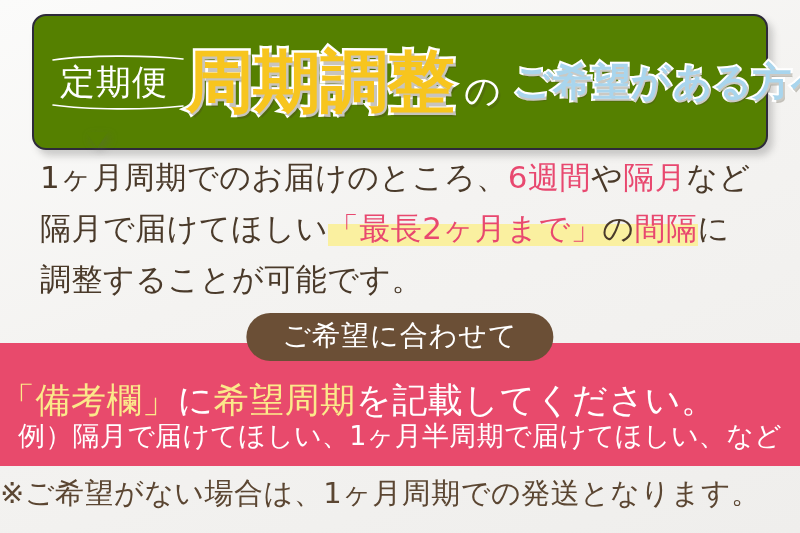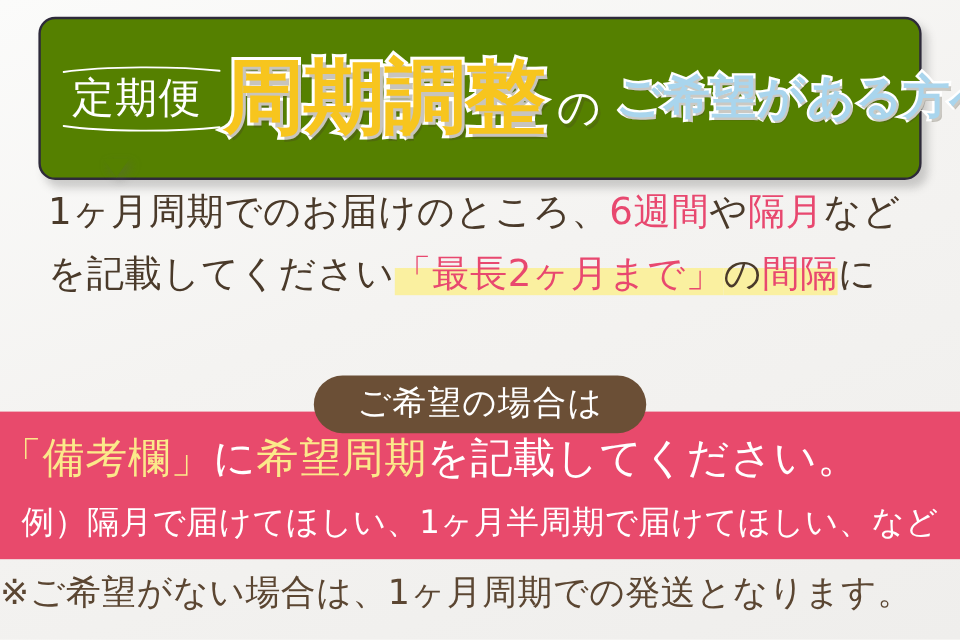--- a/index.html
+++ b/index.html
@@ -171,21 +171,21 @@
   .pill-badge .pill-text {
     font-size: 28px;
     line-height: 1.15;
     color: #ffffff;
     letter-spacing: 1px;
   }
 
   .pink-main {
     position: absolute;
     left: 0;
-    top: 363px;
+    top: 381px;
     width: 652px;
     text-align: center;
     font-size: 35px;
     line-height: 1.1;
     color: #ffffff;
     white-space: nowrap;
     letter-spacing: 0.5px;
   }
   .pink-main .y { color: #fbe98a; }
 
@@ -243,27 +243,28 @@
 
     <div class="headline-right">
       <div class="hr-line">ご希望が</div>
       <div class="hr-line">ある方へ</div>
     </div>
   </div>
   <div class="banner-tail"></div>
 
   <div class="body-copy">
     <div class="body-line"><span>1ヶ月周期でのお届けのところ、</span><span class="accent">6週間</span><span>や</span><span class="accent">隔月</span><span>など</span></div>
-    <div class="body-line"><span>を記載してください</span><span class="hl">「最長2ヶ月まで」</span><span class="hl-plain">の</span><span class="hl">間隔</span><span>に</span></div>
+    <div class="body-line"><span>隔月で届けてほしい</span><span class="hl">「最長2ヶ月まで」</span><span class="hl-plain">の</span><span class="hl">間隔</span><span>に</span></div>
+    <div class="body-line">調整することが可能です。</div>
   </div>
 
   <div class="pink-band"></div>
 
   <div class="pill-badge">
-    <span class="pill-text">ご希望の場合は</span>
+    <span class="pill-text">ご希望に合わせて</span>
   </div>
 
   <div class="pink-main"><span class="y">「備考欄」</span><span>に</span><span class="y">希望周期</span><span>を記載してください。</span></div>
 
   <div class="pink-sub">例）隔月で届けてほしい、1ヶ月半周期で届けてほしい、など</div>
 
   <div class="footnote">※ご希望がない場合は、1ヶ月周期での発送となります。</div>
 
 </div>
 

